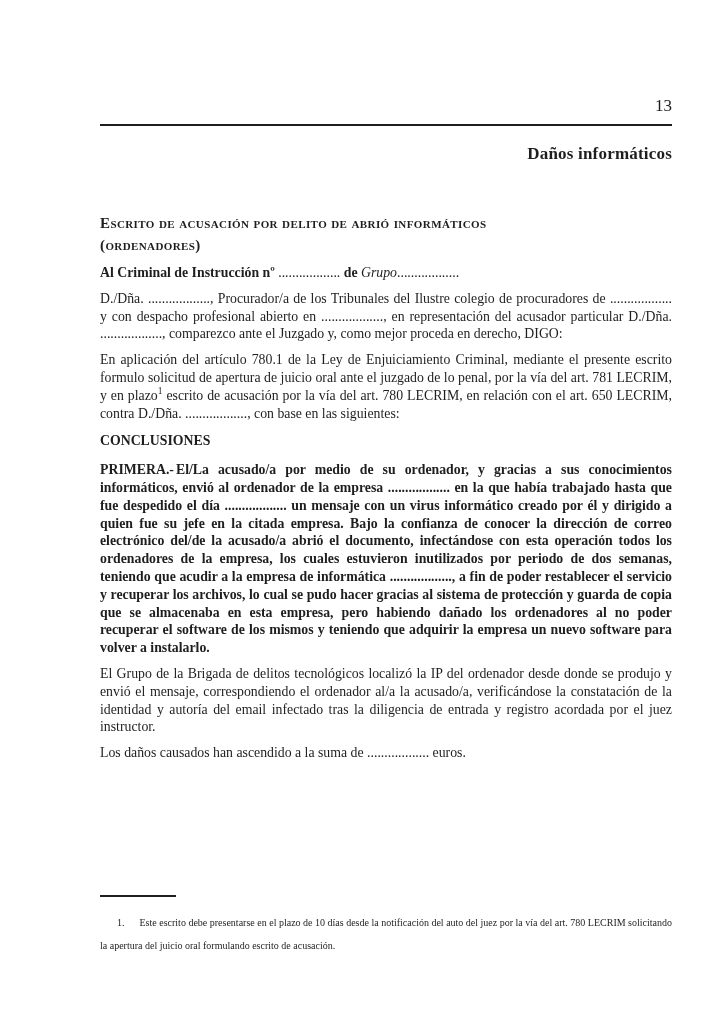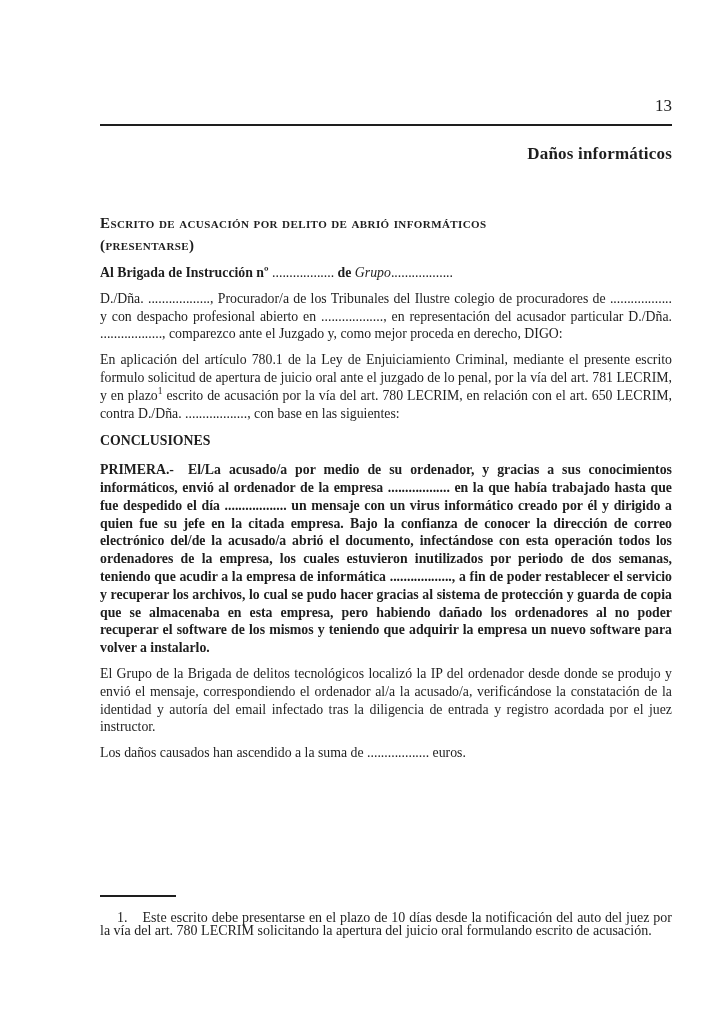--- a/index.html
+++ b/index.html
@@ -52,43 +52,43 @@
     letter-spacing: 0.4px;
   }
   .body-p {
     font-size: 13.8px;
     line-height: 17.8px;
     text-align: justify;
     margin: 8px 0 0 0;
   }
   .first-after-heading { margin-top: 13px; }
   .bold { font-weight: bold; }
-  .primera-label { padding-right: 14px; }
+  .primera-label { padding-right: 2px; }
   .conclusions { margin-top: 10px; }
   .primera-p { margin-top: 11px; }
   sup.fn-ref {
     font-size: 9.5px;
     line-height: 0;
     vertical-align: super;
   }
   .footnote {
     position: absolute;
     left: 68px;
     right: 68px;
     top: 895px;
   }
   .footnote-rule {
     width: 76px;
     border-top: 2px solid #1e1e1e;
     height: 0;
     margin-bottom: 14px;
   }
   .footnote-text {
-    font-size: 14px;
-    line-height: 13px;
+    font-size: 10px;
+    line-height: 23px;
     text-align: justify;
     text-indent: 17px;
     margin: 0;
     font-family: Liberation Serif, serif;
   }
   .fn-num { padding-right: 15px; }
 </style>
 </head>
 <body>
 
@@ -96,27 +96,27 @@
 
   <div class="page-number">13</div>
 
   <div class="header-rule"></div>
 
   <h1 class="chapter-title">Daños informáticos</h1>
 
   <div class="section-heading">
     <span class="section-titles">
       <span>Escrito de acusación por delito de abrió informáticos</span><br>
-      <span>(presentarse)</span>
+      <span>(ordenadores)</span>
     </span>
   </div>
 
 
   <p class="body-p">
-    <b>Al Brigada de Instrucción nº </b><span>.................. </span><b>de </b><i>Grupo</i><span>..................</span>
+    <b>Al Criminal de Instrucción nº </b><span>.................. </span><b>de </b><i>Grupo</i><span>..................</span>
   </p>
 
   <p class="body-p">D./Dña. .................., Procurador/a de los Tribunales del Ilustre colegio de procuradores de .................. y con despacho profesional abierto en .................., en representación del acusador particular D./Dña. .................., comparezco ante el Juzgado y, como mejor proceda en derecho, DIGO:</p>
 
   <p class="body-p">
     <span>En aplicación del artículo 780.1 de la Ley de Enjuiciamiento Criminal, mediante el presente escrito formulo solicitud de apertura de juicio oral ante el juzgado de lo penal, por la vía del art. 781 LECRIM, y en plazo</span><sup class="fn-ref">1</sup><span> escrito de acusación por la vía del art. 780 LECRIM, en relación con el art. 650 LECRIM, contra D./Dña. .................., con base en las siguientes:</span>
   </p>
 
   <p class="body-p bold conclusions">CONCLUSIONES</p>
 

